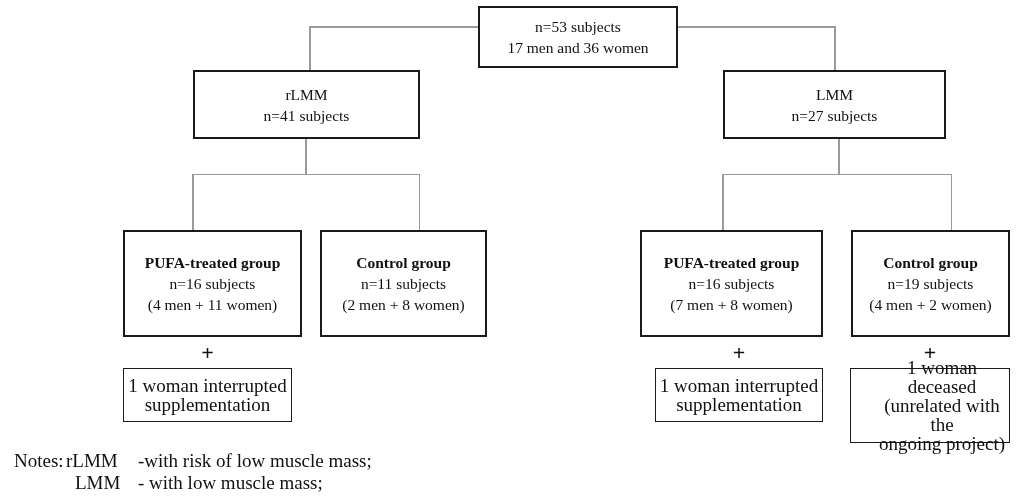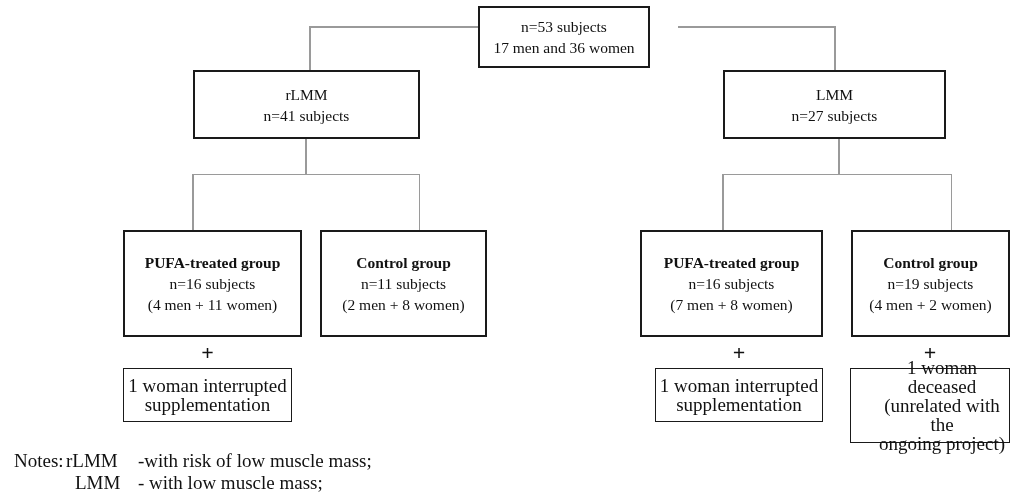--- a/index.html
+++ b/index.html
@@ -76,21 +76,21 @@
   <div class="vline" style="left:305px; top:139px; height:36px;"></div>
   <div class="hline" style="left:192px; top:173.5px; width:228px;"></div>
   <div class="vline" style="left:192px; top:173.5px; height:57px;"></div>
   <div class="vline" style="left:418.5px; top:173.5px; height:57px;"></div>
 
   <div class="vline" style="left:838px; top:139px; height:36px;"></div>
   <div class="hline" style="left:722px; top:173.5px; width:230px;"></div>
   <div class="vline" style="left:722px; top:173.5px; height:57px;"></div>
   <div class="vline" style="left:950.5px; top:173.5px; height:57px;"></div>
 
-  <div class="box" style="left:478px; top:6px; width:172px; height:62px;">
+  <div class="box" style="left:478px; top:6px; width:200px; height:62px;">
     <div>n=53 subjects</div>
     <div>17 men and 36 women</div>
   </div>
 
   <div class="box" style="left:193px; top:70px; width:227px; height:69px;">
     <div>rLMM</div>
     <div>n=41 subjects</div>
   </div>
   <div class="box" style="left:723px; top:70px; width:223px; height:69px;">
     <div>LMM</div>

